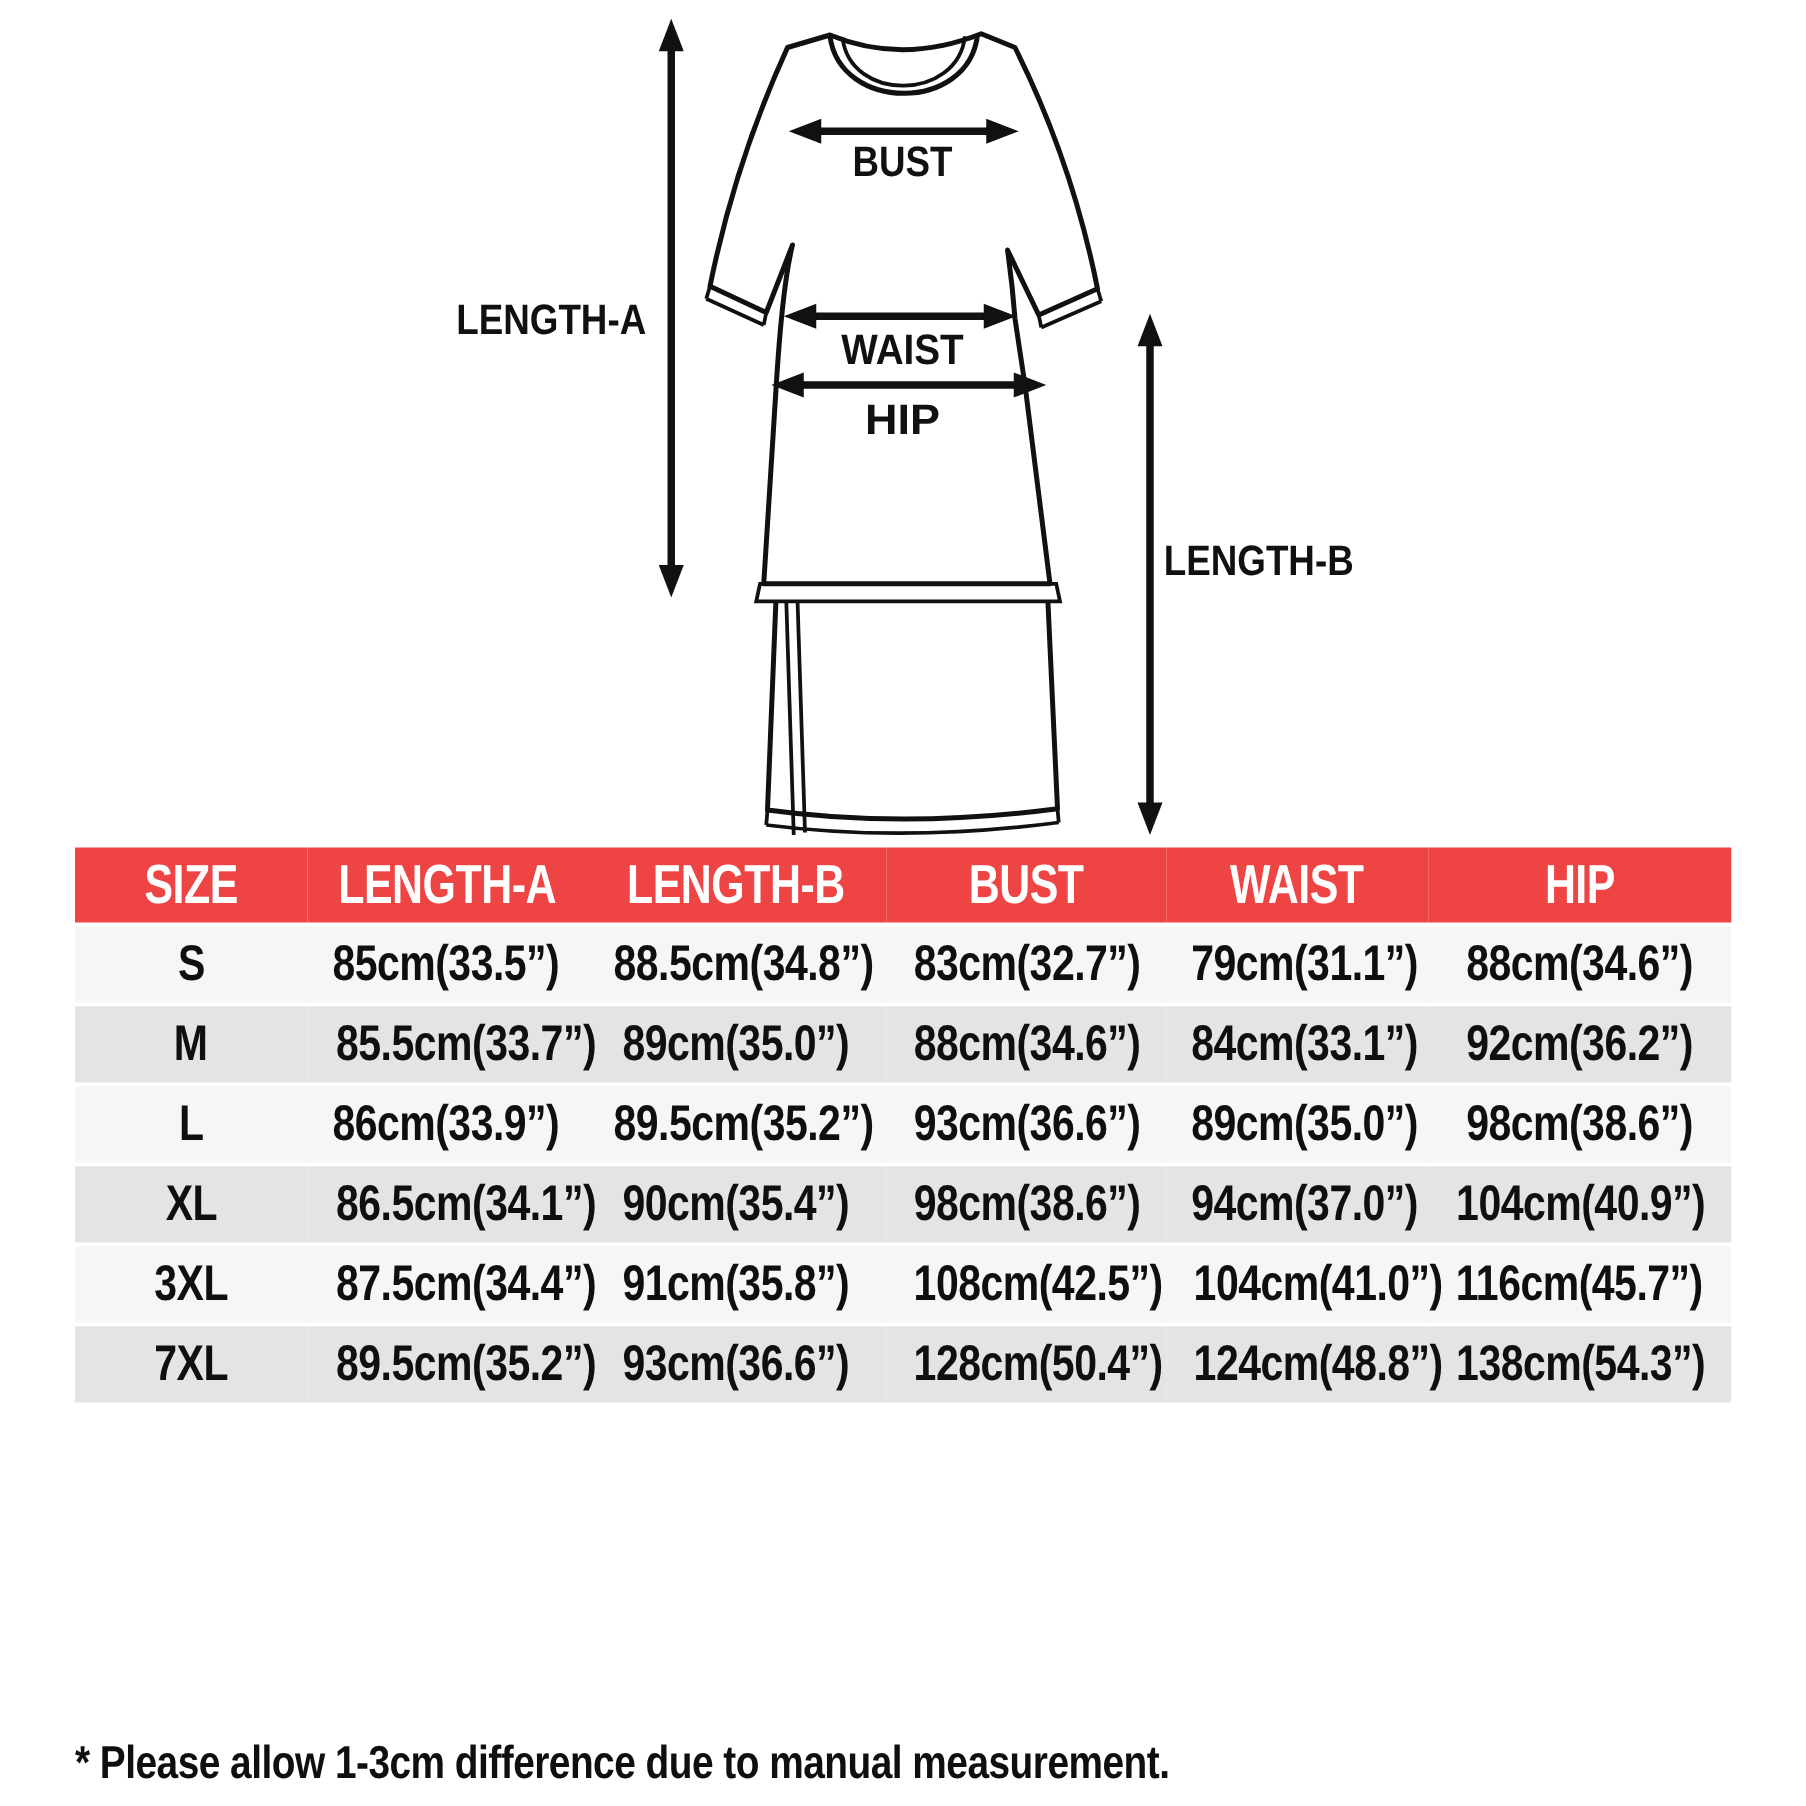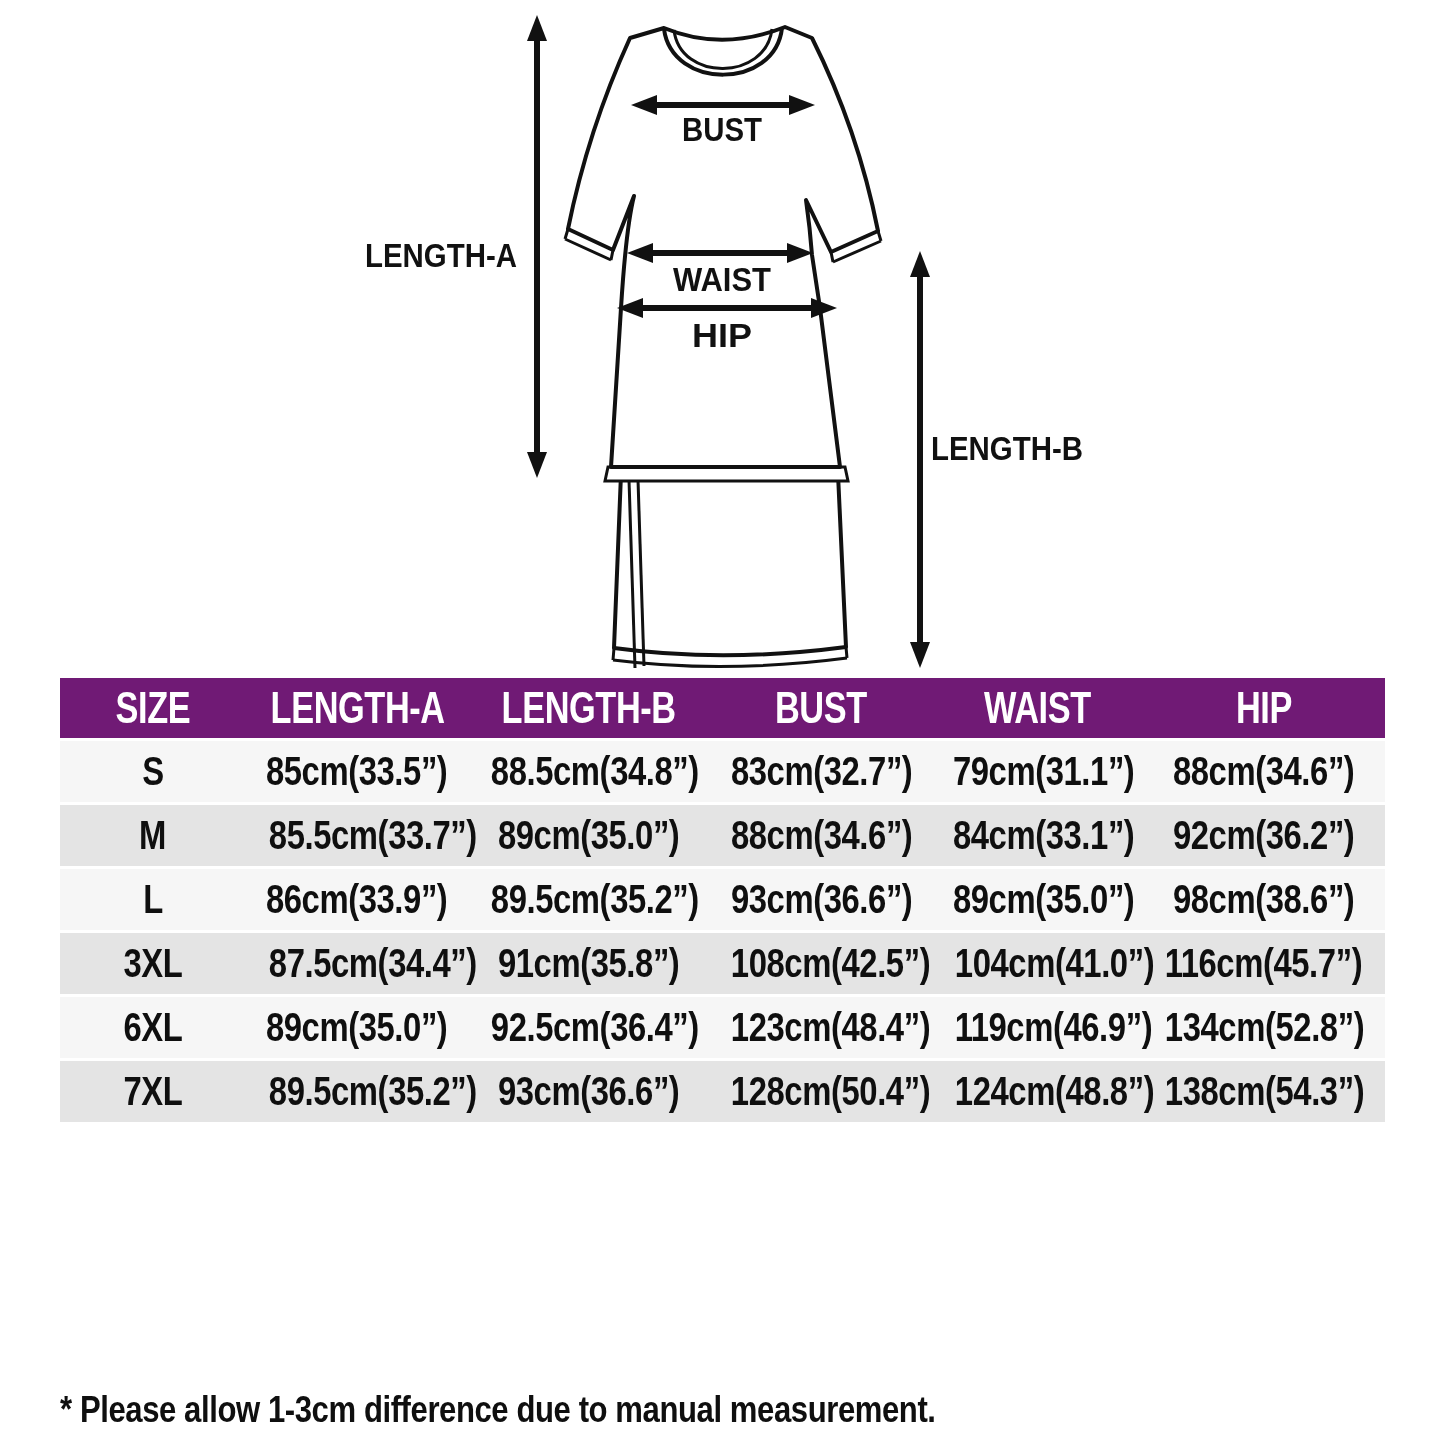--- a/index.html
+++ b/index.html
@@ -8,21 +8,21 @@
     font-family:"Liberation Sans",sans-serif;color:#111;
   }
   svg text{font-family:"Liberation Sans",sans-serif;font-weight:bold;fill:#111;}
 
   
   .size-table{
     position:absolute;left:60px;top:675px;width:1325px;
     border-collapse:separate;border-spacing:0 3px;table-layout:fixed;
   }
   .size-table th{
-    background:#701a75;color:#ffffff;height:60px;padding:0;text-align:center;vertical-align:middle;
+    background:#ef4444;color:#ffffff;height:60px;padding:0;text-align:center;vertical-align:middle;
     font-size:44px;font-weight:bold;
   }
   .size-table td{
     height:61px;padding:0;text-align:center;vertical-align:middle;
     font-size:40px;font-weight:bold;color:#0f0f0f;
   }
   .size-table tbody tr:nth-child(odd) td{background:#f6f6f6;}
   .size-table tbody tr:nth-child(even) td{background:#e4e4e4;}
   .cond{display:inline-block;transform:scaleX(0.82);transform-origin:center;white-space:nowrap;letter-spacing:-0.5px;}
   .condh{display:inline-block;transform:scaleX(0.78);transform-origin:center;white-space:nowrap;letter-spacing:-0.5px;}
@@ -144,34 +144,34 @@
         </tr>
         <tr>
           <td><span class="cond">L</span></td>
           <td><span class="cond">86cm(33.9”)</span></td>
           <td><span class="cond">89.5cm(35.2”)</span></td>
           <td><span class="cond">93cm(36.6”)</span></td>
           <td><span class="cond">89cm(35.0”)</span></td>
           <td><span class="cond">98cm(38.6”)</span></td>
         </tr>
         <tr>
+          <td><span class="cond">XL</span></td>
+          <td><span class="cond">86.5cm(34.1”)</span></td>
+          <td><span class="cond">90cm(35.4”)</span></td>
+          <td><span class="cond">98cm(38.6”)</span></td>
+          <td><span class="cond">94cm(37.0”)</span></td>
+          <td><span class="cond">104cm(40.9”)</span></td>
+        </tr>
+        <tr>
           <td><span class="cond">3XL</span></td>
           <td><span class="cond">87.5cm(34.4”)</span></td>
           <td><span class="cond">91cm(35.8”)</span></td>
           <td><span class="cond">108cm(42.5”)</span></td>
           <td><span class="cond">104cm(41.0”)</span></td>
           <td><span class="cond">116cm(45.7”)</span></td>
-        </tr>
-        <tr>
-          <td><span class="cond">6XL</span></td>
-          <td><span class="cond">89cm(35.0”)</span></td>
-          <td><span class="cond">92.5cm(36.4”)</span></td>
-          <td><span class="cond">123cm(48.4”)</span></td>
-          <td><span class="cond">119cm(46.9”)</span></td>
-          <td><span class="cond">134cm(52.8”)</span></td>
         </tr>
         <tr>
           <td><span class="cond">7XL</span></td>
           <td><span class="cond">89.5cm(35.2”)</span></td>
           <td><span class="cond">93cm(36.6”)</span></td>
           <td><span class="cond">128cm(50.4”)</span></td>
           <td><span class="cond">124cm(48.8”)</span></td>
           <td><span class="cond">138cm(54.3”)</span></td>
         </tr>
       </tbody>

